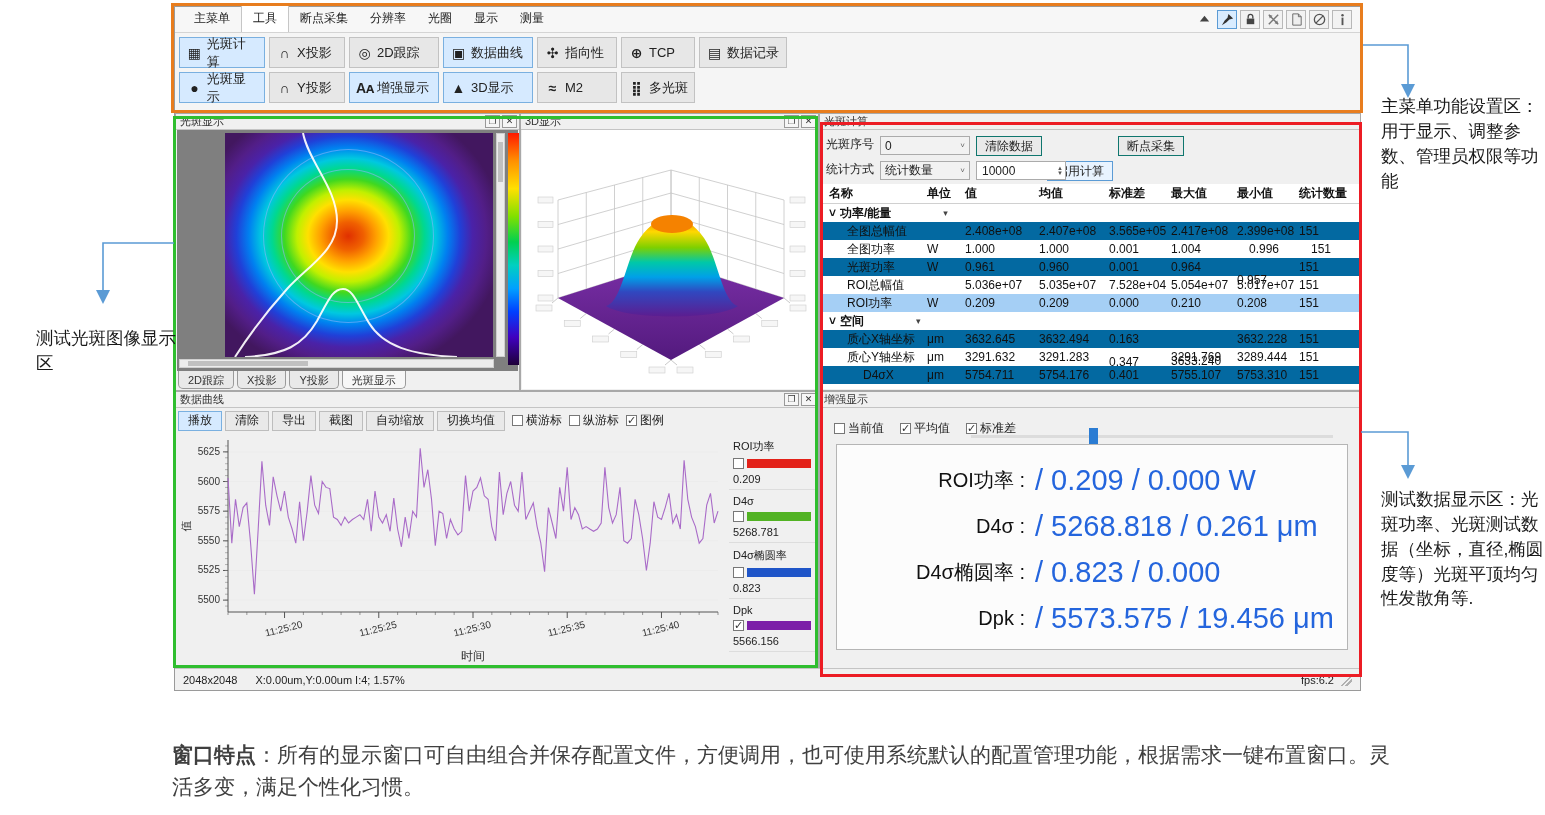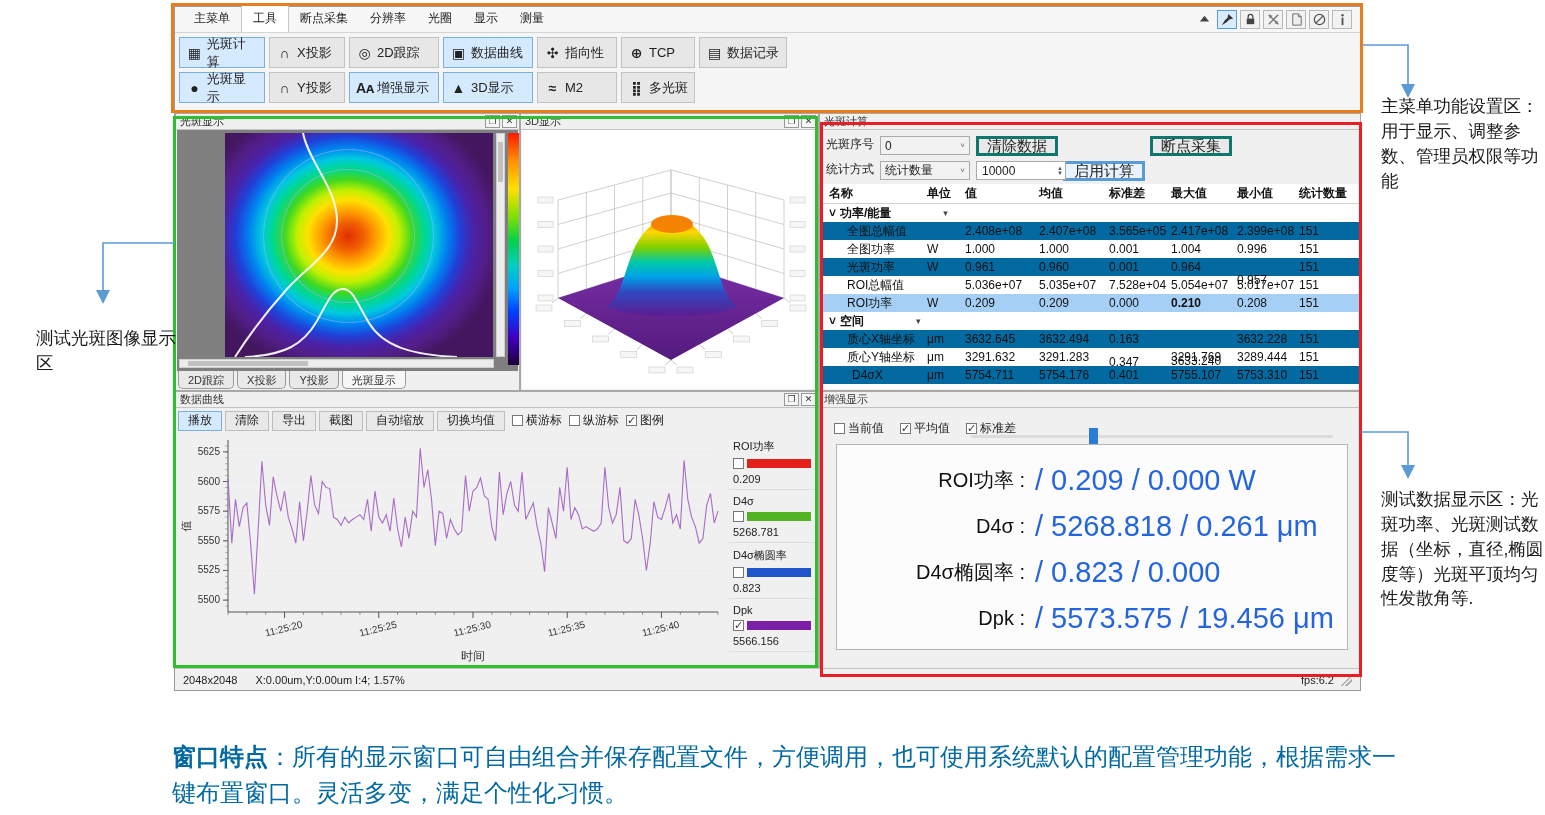--- a/index.html
+++ b/index.html
@@ -69,22 +69,22 @@
   .lg-item { padding:5px 4px 4px; border-bottom:1px solid #ddd; }
   .lg-label { font-size:11px; color:#222; margin-bottom:4px; }
   .lg-barrow { display:flex; align-items:center; gap:3px; margin-bottom:4px; }
   .lg-bar { height:9px; flex:1; }
   .lg-value { font-size:11px; color:#222; }
 
   
   .bc-row { position:absolute; display:flex; gap:6px; font-size:12px; color:#222; }
   .bc-select { width:90px; height:19px; border:1px solid #ababab; background:#f2f2f2;
                font-size:12px; display:flex; align-items:center; padding:0 4px; justify-content:space-between; }
-  .bc-btn { height:20px; padding:0 8px; border:3px solid #0f766e; background:#e9e9e9;
-            font-size:15px; display:flex; align-items:center; }
+  .bc-btn { height:20px; padding:0 8px; border:1px solid #0f766e; background:#e9e9e9;
+            font-size:12px; display:flex; align-items:center; }
   .bc-btn.primary { border-color:#5b9bd5; background:#e8f3ff;margin-top:25px; }
   .bc-spin { width:90px; height:19px; border:1px solid #ababab; background:#fff; font-size:12px;
              display:flex; align-items:center; padding:0 2px 0 5px; justify-content:space-between; }
   .spin-arrows { display:flex; flex-direction:column; font-size:6px; line-height:5px; color:#555; }
   .bc-table { position:absolute; left:1px; right:1px; top:70px; bottom:1px; background:#fff; overflow:hidden; }
   .bc-head { display:flex; height:20px; align-items:center; font-size:12px; font-weight:bold;
              color:#111; border-bottom:1px solid #d0d0d0; }
   .bc-tr { display:flex; height:18px; align-items:center; font-size:12px; color:#111; }
   .bc-tr.shade { background:#0369a1; }
   .bc-tr.selected { background:#a5cff5; }
@@ -112,22 +112,22 @@
           transparent 70%, #b0b0b0 70%, #b0b0b0 80%, transparent 80%); }
 
   
   .box-orange { position:absolute; left:171px; top:3px; width:1192px; height:110px;
                 border:3px solid #e87d1e; pointer-events:none; }
   .box-green  { position:absolute; left:173px; top:116px; width:645px; height:552px;
                 border:3px solid #2fbe2f; pointer-events:none; }
   .box-red    { position:absolute; left:820px; top:122px; width:542px; height:555px;
                 border:3px solid #ec1c24; pointer-events:none; }
   .ann { position:absolute; font-size:17.5px; color:#1a1a1a; line-height:1.42; }
-  .footer { position:absolute; left:172px; top:739px; width:1225px; font-size:24px;
-            line-height:1.5; color:#0369a1; }
+  .footer { position:absolute; left:172px; top:739px; width:1225px; font-size:21px;
+            line-height:1.5; color:#404040; }
   svg text { font-family:"Liberation Sans","DejaVu Sans",sans-serif; }
 </style>
 </head>
 <body>
 
 <div id="canvas">
 
   <div class="window">
 
     <div class="menubar" id="menubar">
@@ -562,21 +562,21 @@
             <div class="bc-cell" style="width: 62px; padding-left: 2px;">2.399e+08</div>
             <div class="bc-cell" style="width: 58px; padding-left: 2px;">151</div>
           </div>
           <div class="bc-tr">
             <div class="bc-cell" style="width: 104px; padding-left: 26px;">全图功率</div>
             <div class="bc-cell" style="width: 38px; padding-left: 2px;">W</div>
             <div class="bc-cell" style="width: 74px; padding-left: 2px;">1.000</div>
             <div class="bc-cell" style="width: 70px; padding-left: 2px;">1.000</div>
             <div class="bc-cell" style="width: 62px; padding-left: 2px;">0.001</div>
             <div class="bc-cell" style="width: 66px; padding-left: 2px;">1.004</div>
-            <div class="bc-cell" style="width: 62px; padding-left: 2px;">0.996</div>
+            <div class="bc-cell" style="width: 62px; padding-left: 2px; margin-left: 12px;">0.996</div>
             <div class="bc-cell" style="width: 58px; padding-left: 2px;">151</div>
           </div>
           <div class="bc-tr shade">
             <div class="bc-cell" style="width: 104px; padding-left: 26px;">光斑功率</div>
             <div class="bc-cell" style="width: 38px; padding-left: 2px;">W</div>
             <div class="bc-cell" style="width: 74px; padding-left: 2px;">0.961</div>
             <div class="bc-cell" style="width: 70px; padding-left: 2px;">0.960</div>
             <div class="bc-cell" style="width: 62px; padding-left: 2px;">0.001</div>
             <div class="bc-cell" style="width: 66px; padding-left: 2px;">0.964</div>
             <div class="bc-cell" style="width: 62px; padding-left: 2px; margin-top: 26px;">0.957</div>
@@ -591,21 +591,21 @@
             <div class="bc-cell" style="width: 66px; padding-left: 2px;">5.054e+07</div>
             <div class="bc-cell" style="width: 62px; padding-left: 2px;">5.017e+07</div>
             <div class="bc-cell" style="width: 58px; padding-left: 2px;">151</div>
           </div>
           <div class="bc-tr selected">
             <div class="bc-cell" style="width: 104px; padding-left: 26px;">ROI功率</div>
             <div class="bc-cell" style="width: 38px; padding-left: 2px;">W</div>
             <div class="bc-cell" style="width: 74px; padding-left: 2px;">0.209</div>
             <div class="bc-cell" style="width: 70px; padding-left: 2px;">0.209</div>
             <div class="bc-cell" style="width: 62px; padding-left: 2px;">0.000</div>
-            <div class="bc-cell" style="width: 66px; padding-left: 2px; font-weight: bold;">0.210</div>
+            <div class="bc-cell" style="width: 66px; padding-left: 2px;">0.210</div>
             <div class="bc-cell" style="width: 62px; padding-left: 2px;">0.208</div>
             <div class="bc-cell" style="width: 58px; padding-left: 2px;">151</div>
           </div>
           <div class="bc-group" style="padding-left: 8px;">
             <span>˅</span>
             <span style="margin-left: 4px;">空间</span>
             <span style="margin-left: 52px; font-size: 9px; color: rgb(68, 68, 68);">▾</span>
           </div>
           <div class="bc-tr shade">
             <div class="bc-cell" style="width: 104px; padding-left: 26px;">质心X轴坐标</div>
@@ -621,21 +621,21 @@
             <div class="bc-cell" style="width: 104px; padding-left: 26px;">质心Y轴坐标</div>
             <div class="bc-cell" style="width: 38px; padding-left: 2px;">μm</div>
             <div class="bc-cell" style="width: 74px; padding-left: 2px;">3291.632</div>
             <div class="bc-cell" style="width: 70px; padding-left: 2px;">3291.283</div>
             <div class="bc-cell" style="width: 62px; padding-left: 2px; margin-top: 9px;">0.347</div>
             <div class="bc-cell" style="width: 66px; padding-left: 2px;">3291.769</div>
             <div class="bc-cell" style="width: 62px; padding-left: 2px;">3289.444</div>
             <div class="bc-cell" style="width: 58px; padding-left: 2px;">151</div>
           </div>
           <div class="bc-tr shade">
-            <div class="bc-cell" style="width: 104px; padding-left: 31px;">D4σX</div>
+            <div class="bc-cell" style="width: 104px; padding-left: 42px;">D4σX</div>
             <div class="bc-cell" style="width: 38px; padding-left: 2px;">μm</div>
             <div class="bc-cell" style="width: 74px; padding-left: 2px;">5754.711</div>
             <div class="bc-cell" style="width: 70px; padding-left: 2px;">5754.176</div>
             <div class="bc-cell" style="width: 62px; padding-left: 2px;">0.401</div>
             <div class="bc-cell" style="width: 66px; padding-left: 2px;">5755.107</div>
             <div class="bc-cell" style="width: 62px; padding-left: 2px;">5753.310</div>
             <div class="bc-cell" style="width: 58px; padding-left: 2px;">151</div>
           </div>
         </div>
     </div>

